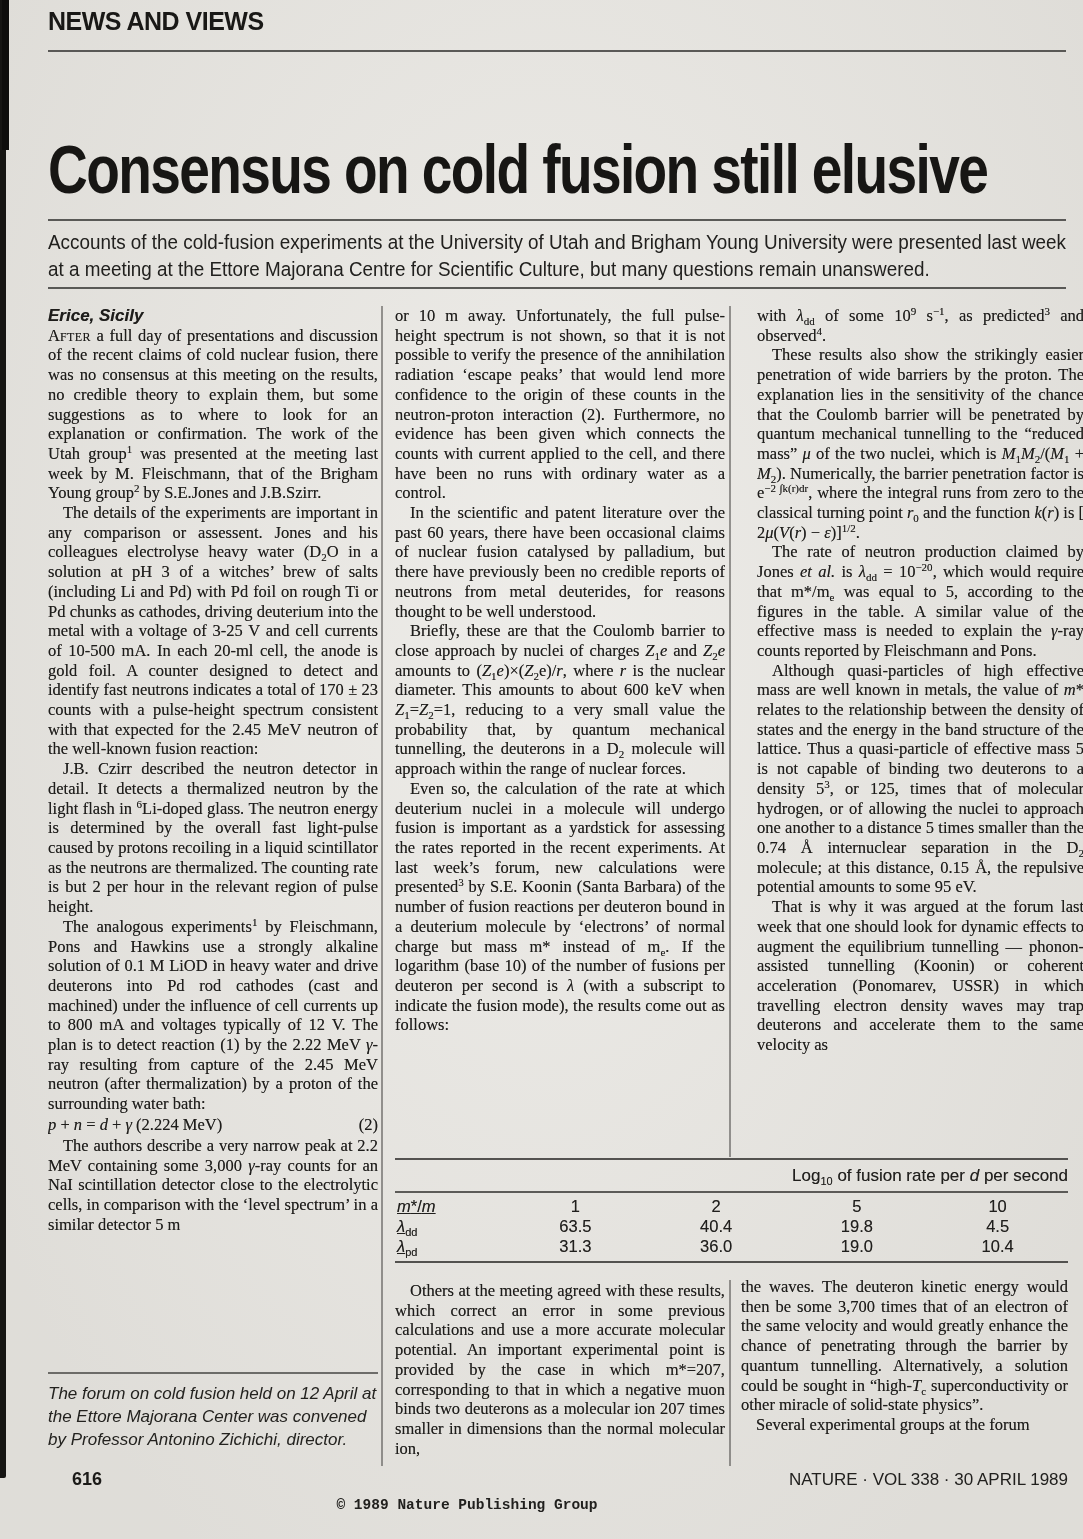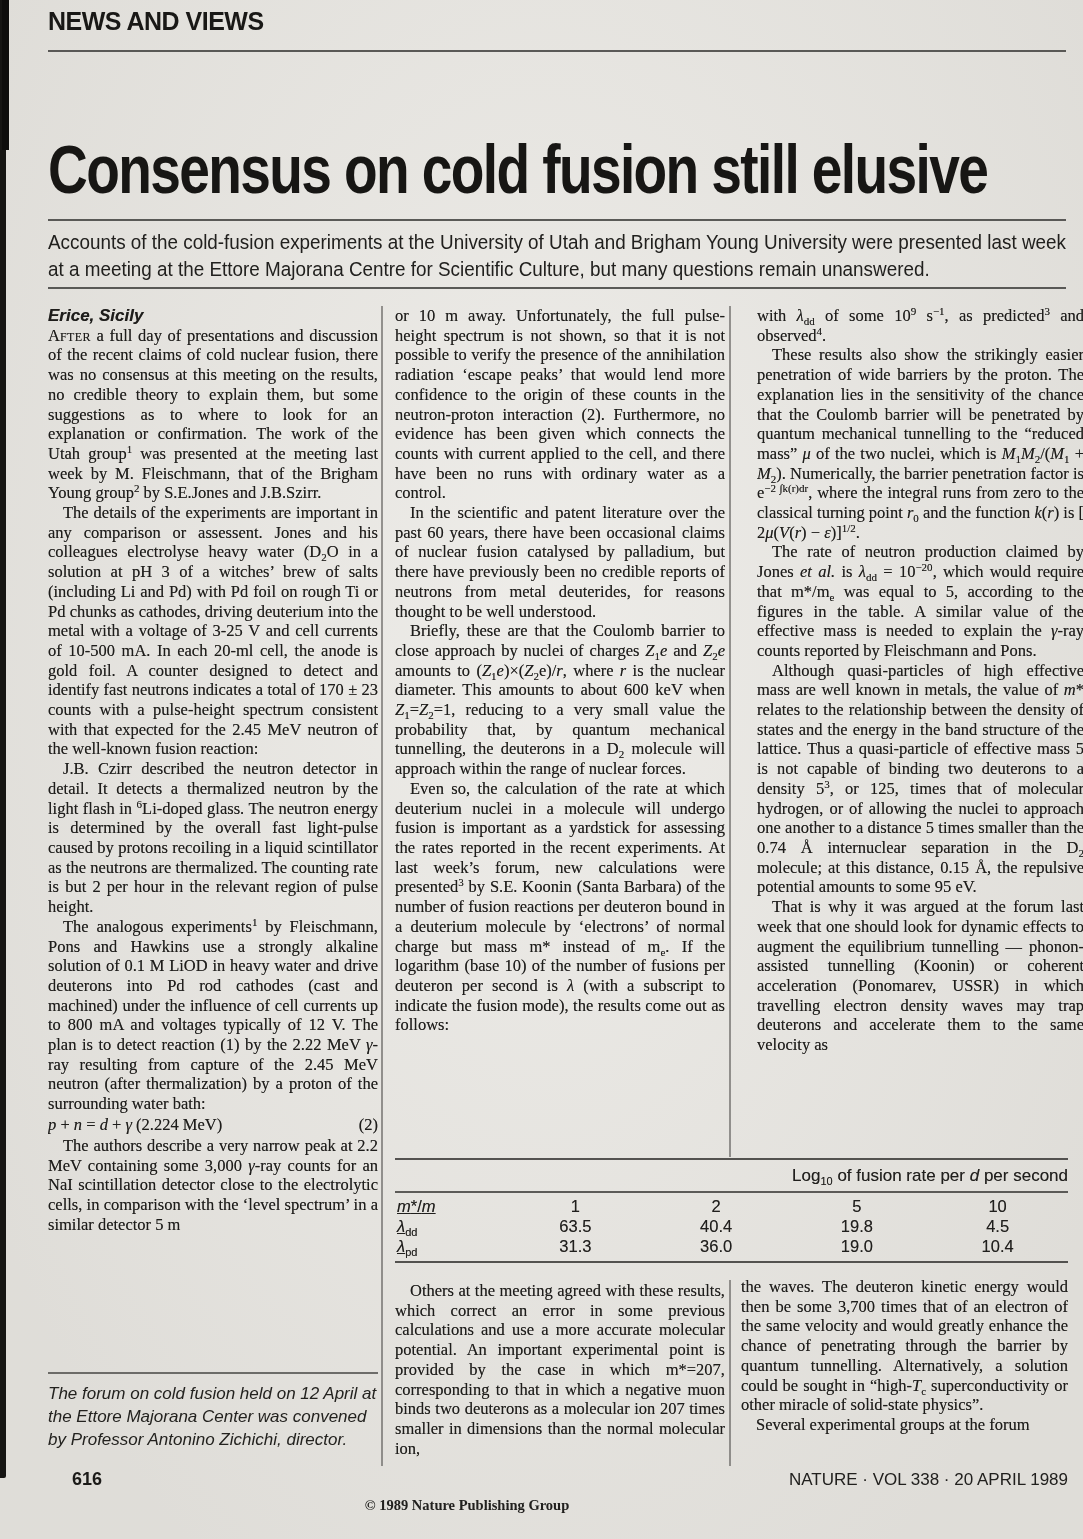--- a/index.html
+++ b/index.html
@@ -88,21 +88,21 @@
     font-family:"Liberation Sans", sans-serif;
     font-weight:bold;font-size:18px;color:#1b1a18;margin-left:24px;
   }
   .journal{
     left:700px;top:1470px;width:368px;text-align:right;
     font-family:"Liberation Sans", sans-serif;
     font-size:17px;color:#21201e;
   }
   .copyright{
     left:0;top:1497px;width:934px;text-align:center;
-    font-family:Liberation Serif, serif;
+    font-family:Liberation Mono, monospace;
     font-weight:bold;font-size:14.5px;color:#21201e;
   }
   sup,sub{font-size:11px;line-height:0;}
 </style>
 </head>
 <body>
 
 <div id="page">
 
   <div class="abs edge-bar"></div>
@@ -178,16 +178,16 @@
   </div>
   <div class="abs col" style="left:741px;top:1277px;width:327px;height:184px;">
     <p>the waves. The deuteron kinetic energy would then be some 3,700 times that of an electron of the same velocity and would greatly enhance the chance of penetrating through the barrier by quantum tunnelling. Alternatively, a solution could be sought in “high-<i>T</i><sub>c</sub> superconductivity or other miracle of solid-state physics”.</p>
     <p class="ind">Several experimental groups at the forum</p>
   </div>
 
   <div class="abs hrule thin" style="left:48px;top:1372px;width:330px;"></div>
   <div class="abs footnote">The forum on cold fusion held on 12 April at the Ettore Majorana Center was convened by Professor Antonino Zichichi, director.</div>
 
   <div class="abs pagenum">616</div>
-  <div class="abs journal">NATURE · VOL 338 · 20 APRIL 1989</div>
+  <div class="abs journal">NATURE · VOL 338 · 30 APRIL 1989</div>
   <div class="abs copyright">© 1989 Nature Publishing Group</div>
 
 </div>
 
 </body></html>

